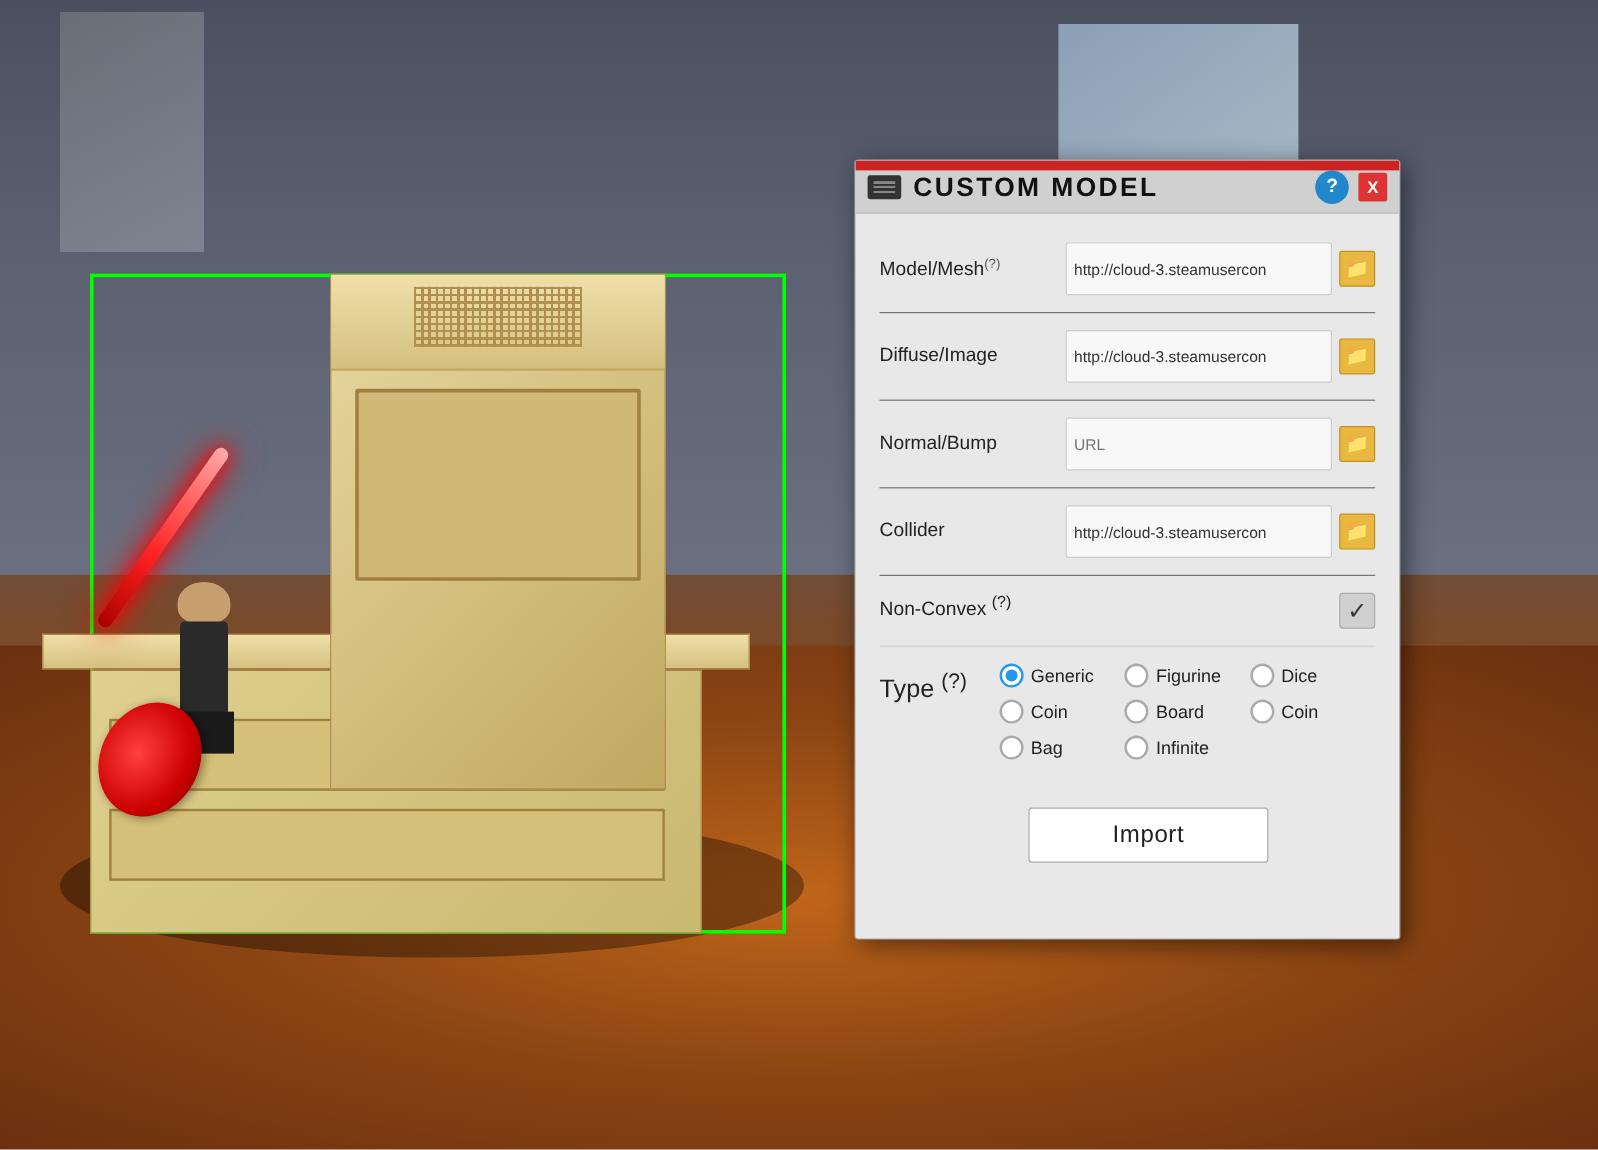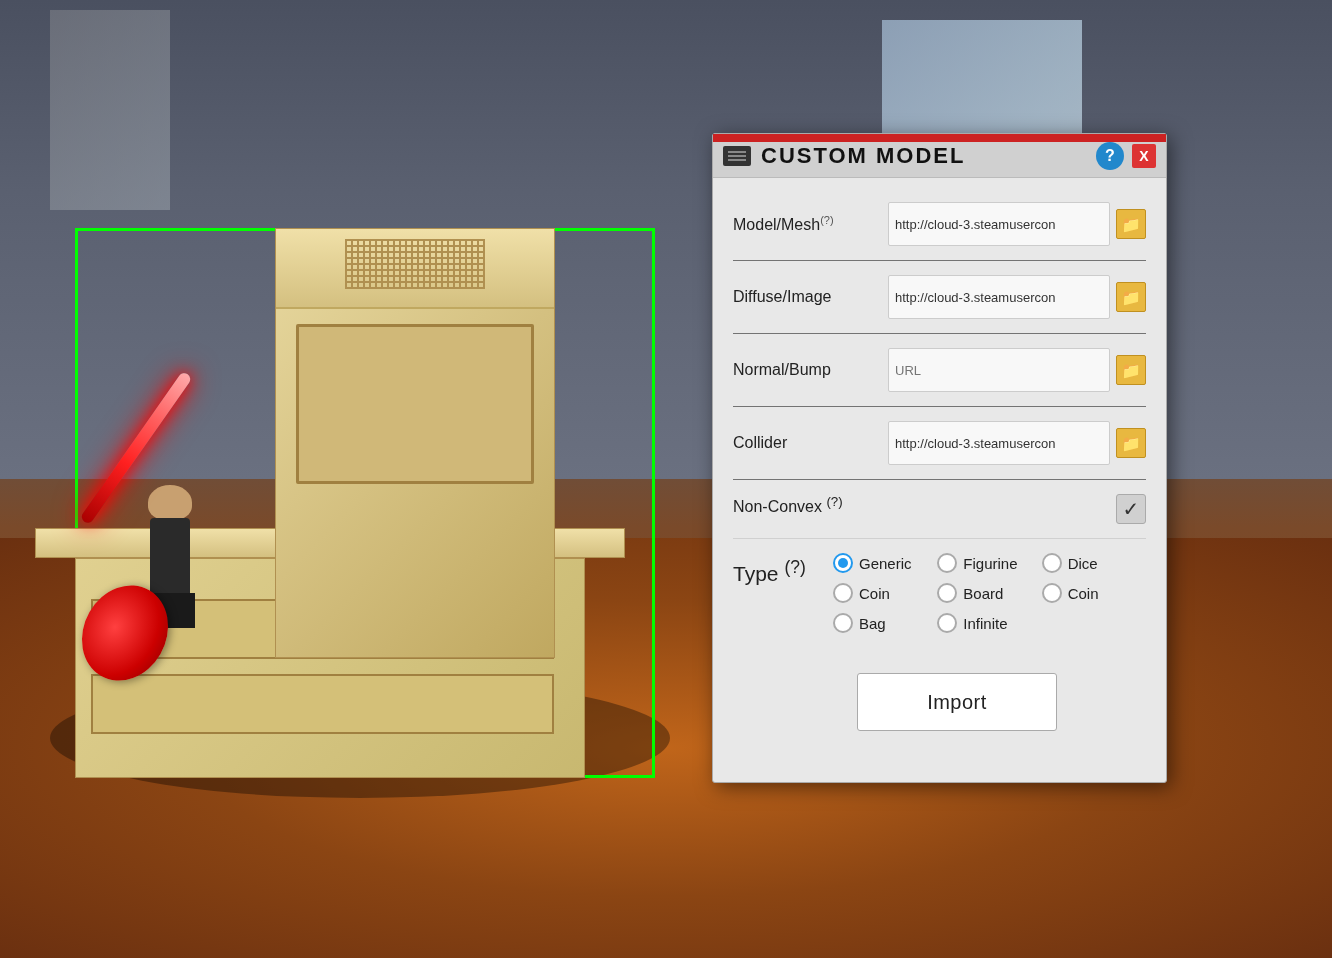--- a/index.html
+++ b/index.html
@@ -464,21 +464,21 @@
 
     
     .import-wrap {
       padding: 16px 20px;
       display: flex;
       justify-content: center;
     }
 
     .import-btn {
       width: 200px;
-      height: 58px;
+      height: 46px;
       background: white;
       border: 1px solid #aaa;
       border-radius: 3px;
       font-size: 20px;
       color: #222;
       cursor: pointer;
       letter-spacing: 0.5px;
       margin-left: 35px;
     }
 

